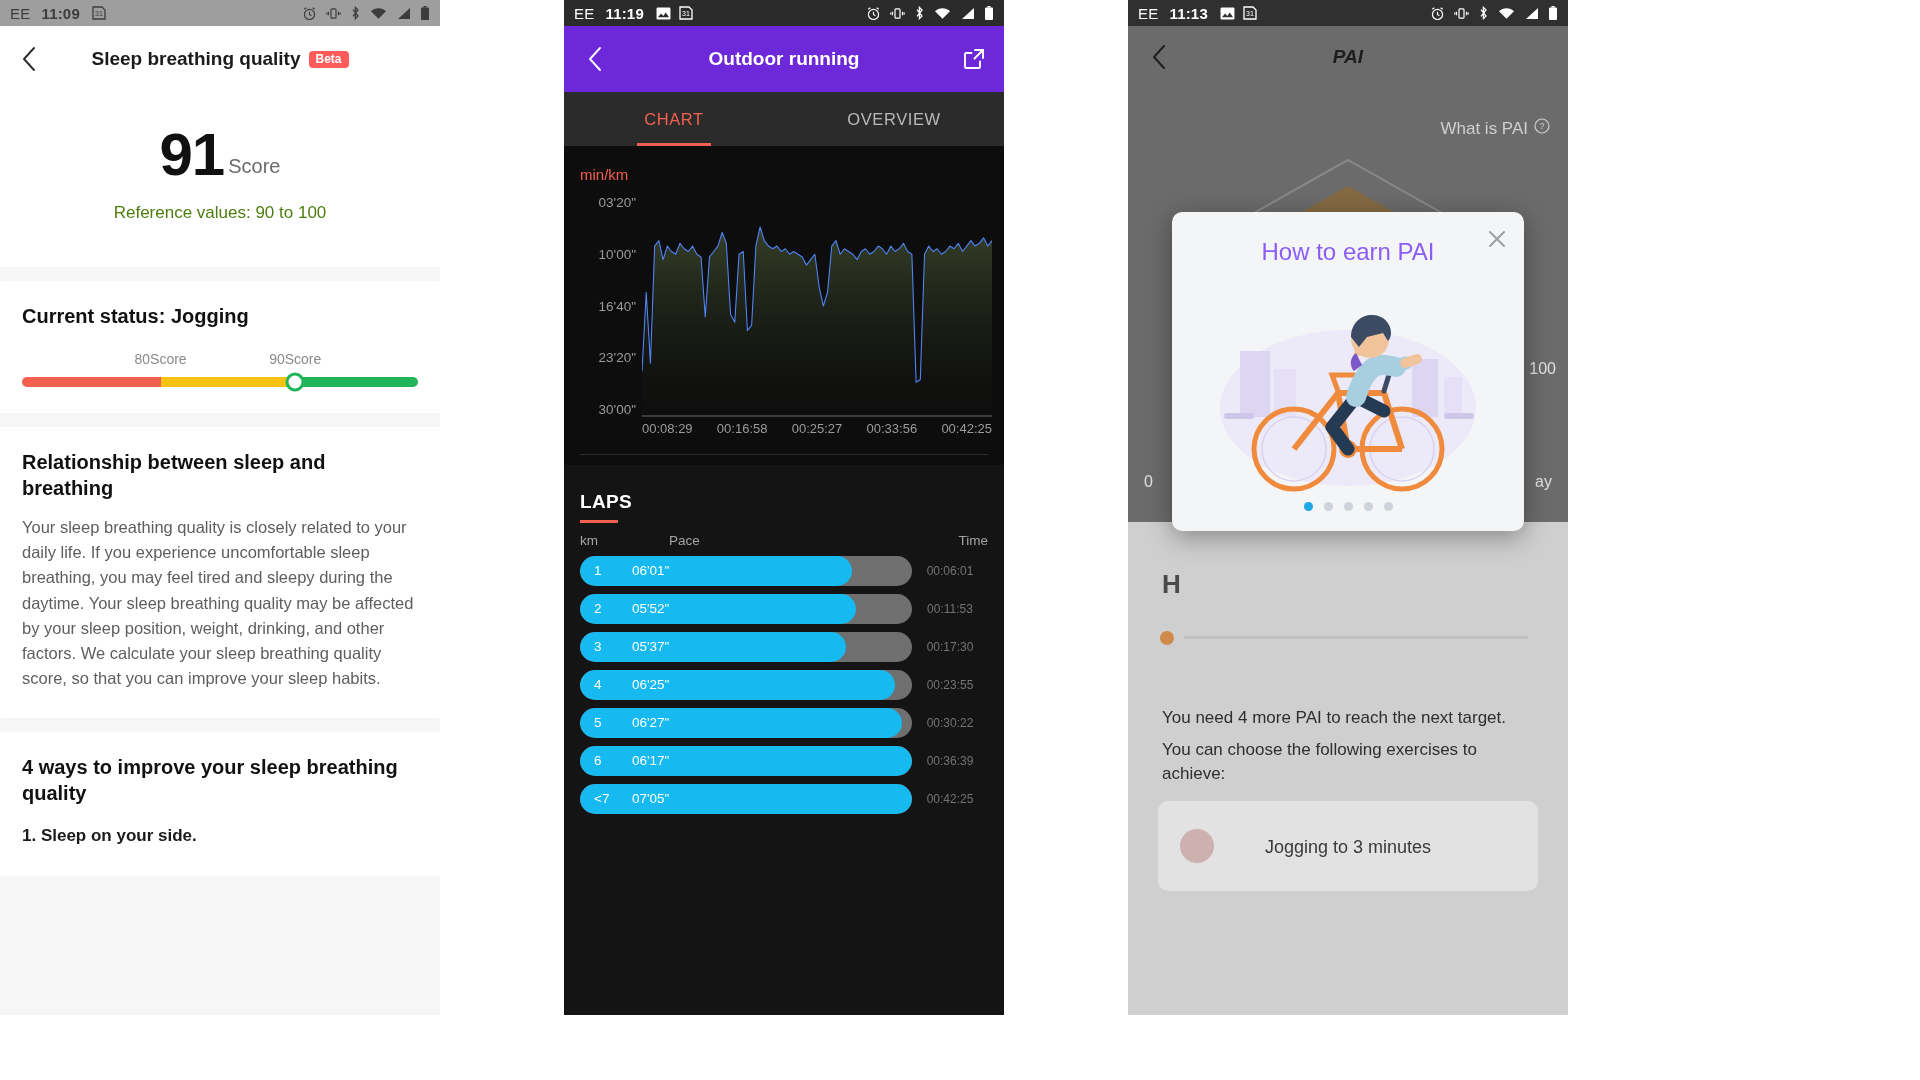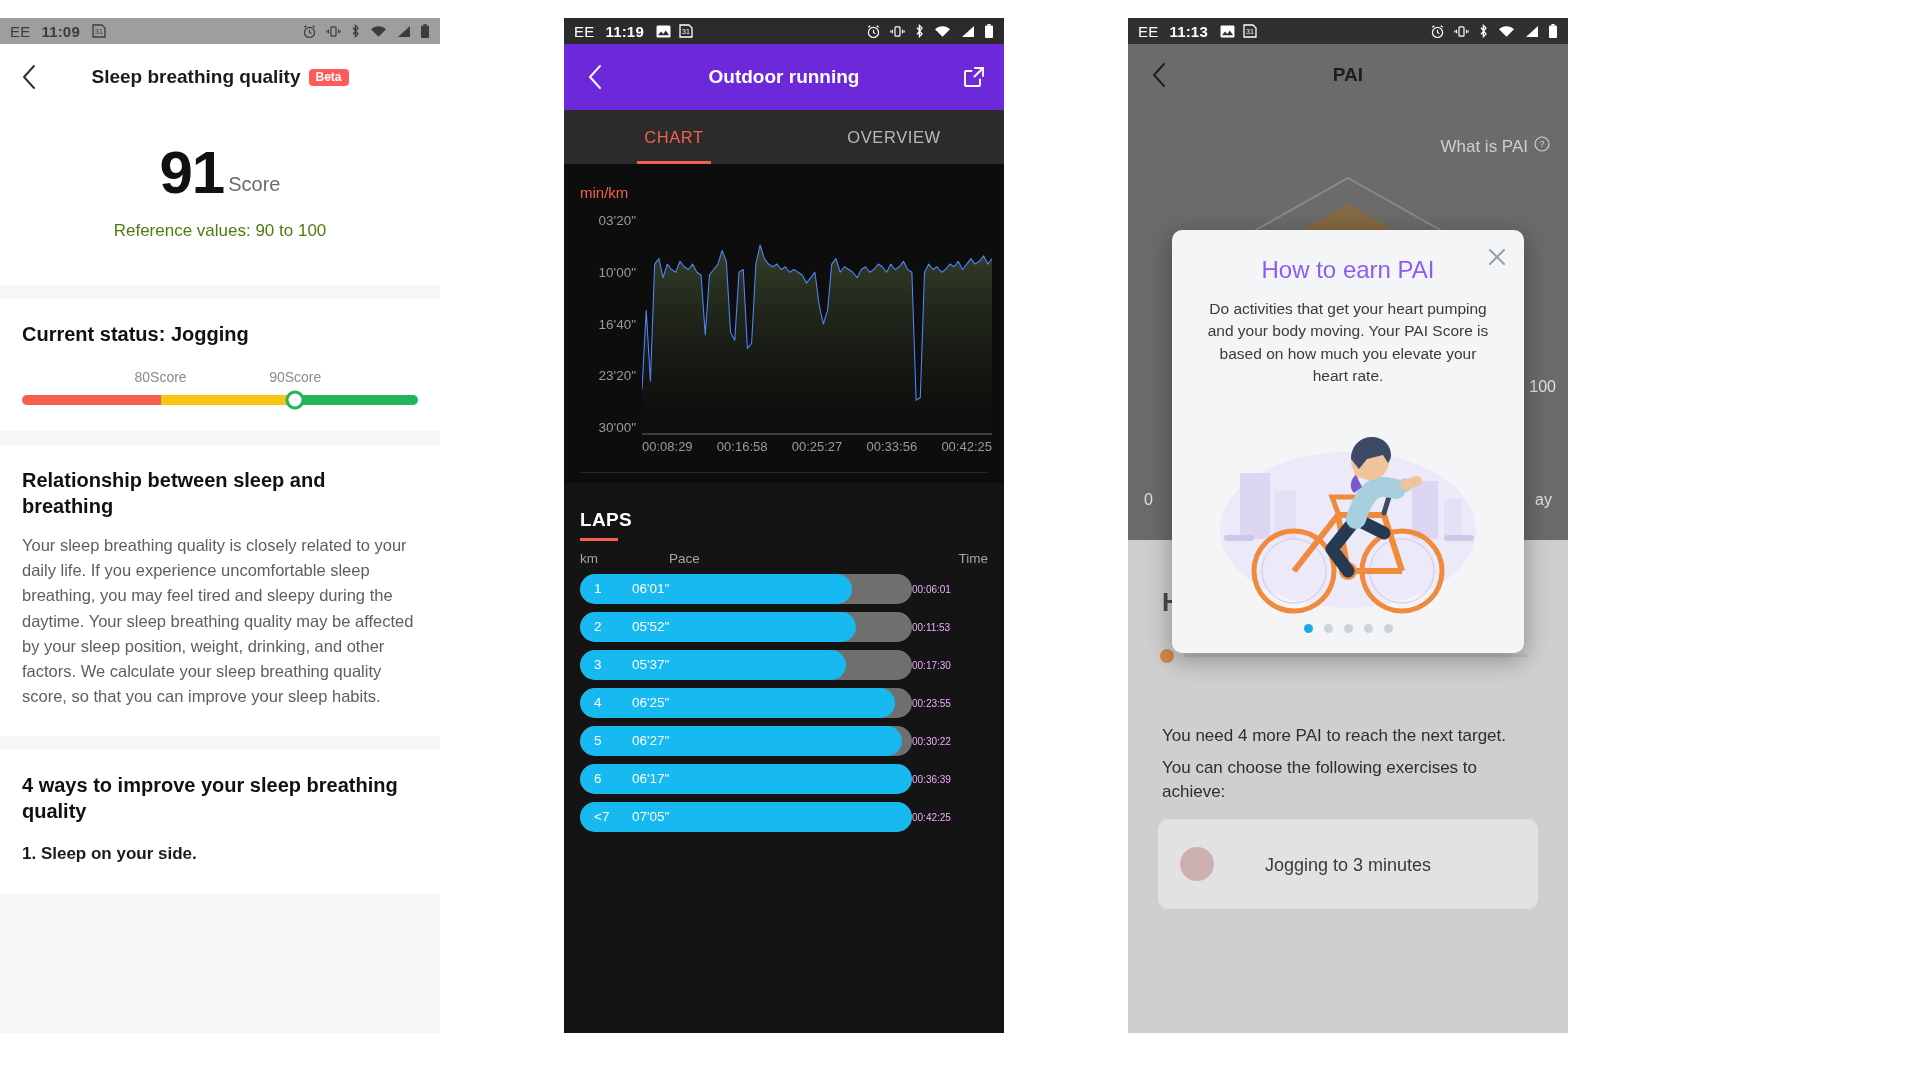--- a/index.html
+++ b/index.html
@@ -5,21 +5,21 @@
   * { box-sizing: border-box; margin: 0; padding: 0; }
   html, body {
     width: 1920px; height: 1080px;
     background: #ffffff;
     font-family: "Liberation Sans", sans-serif;
     overflow: hidden;
   }
   .stage { position: relative; width: 1920px; height: 1080px; background: #fff; }
 
   
-  .phone { position: absolute; top: 18px; height: 1015px; overflow: hidden; }
+  .phone { position: absolute; top: 0; height: 1015px; overflow: hidden; }
   .p1 { left: 0;    width: 440px; }
   .p2 { left: 564px; width: 440px; }
   .p3 { left: 1128px; width: 440px; }
 
   
   .statusbar {
     height: 26px; display: flex; align-items: center;
     padding: 0 10px; font-size: 15px; letter-spacing: .2px;
   }
   .sb-light { background: #9e9e9e; color: #3c3c3c; }
@@ -128,28 +128,28 @@
   .lc-pace { flex: 1; margin-left: 47px; }
   .lc-time { text-align: right; }
   .lap-row { display: flex; align-items: center; margin: 8px 16px 0 16px; }
   .lap-bar {
     position: relative; flex: 1; height: 30px; border-radius: 15px;
     background: #6f6f6f; overflow: hidden;
   }
   .lap-fill { position: absolute; left: 0; top: 0; bottom: 0; background: #16b9f0; border-radius: 15px; }
   .lap-num { position: absolute; left: 14px; top: 0; height: 30px; line-height: 30px; font-size: 13.5px; color: #fff; }
   .lap-pace { position: absolute; left: 52px; top: 0; height: 30px; line-height: 30px; font-size: 13.5px; color: #fff; }
-  .lap-time { width: 76px; text-align: left; font-size: 10px; color: #f0abfc; }
+  .lap-time { width: 76px; text-align: center; font-size: 12px; color: #737373; }
 
   
   .p3-body { background: #6b6b6b; height: 1054px; position: relative; }
   .p3-head { height: 62px; display: flex; align-items: center; padding: 0 16px; position: relative; }
   .p3-title {
     position: absolute; left: 0; right: 0; text-align: center;
-    font-size: 19px; font-weight: bold; color: #1d1d1d;
+    font-size: 19px; font-weight: bold; color: #1d1d1d; font-style: italic;
   }
   .p3-whatis { position: absolute; right: 18px; top: 92px; font-size: 17px; color: #cfcfcf; display: flex; align-items: center; gap: 6px; }
   .p3-hex { position: absolute; left: 50%; top: 120px; transform: translateX(-50%); }
   .p3-100 { position: absolute; right: 12px; top: 334px; font-size: 16px; color: #e0e0e0; }
   .p3-zero { position: absolute; left: 16px; top: 447px; font-size: 16px; color: #e0e0e0; }
   .p3-day  { position: absolute; right: 16px; top: 447px; font-size: 16px; color: #e0e0e0; }
   .p3-whitecard { position: absolute; left: 0; right: 0; top: 496px; bottom: 0; background: #cfcfcf; }
   .p3-h { position: absolute; left: 34px; top: 543px; font-size: 26px; font-weight: bold; color: #4a4a4a; }
   .p3-dot-a { position: absolute; left: 32px; top: 605px; width: 14px; height: 14px; border-radius: 50%; background: #d08a4a; }
   .p3-line-a { position: absolute; left: 56px; top: 610px; right: 40px; height: 3px; background: #c2c2c2; }
@@ -586,21 +586,20 @@
         <div class="p3-ex-text">Jogging to 3 minutes</div>
       </div>
 
       <div class="modal">
         <div class="modal-close">
           <svg width="26" height="26" viewBox="0 0 26 26">
               <path d="M6 6l14 14M20 6L6 20" stroke="#9aa0a6" stroke-width="2" stroke-linecap="round"></path>
             </svg>
         </div>
         <div class="modal-title">How to earn PAI</div>
-        <div class="modal-text">Do activities that get your heart pumping and your body moving. Your PAI Score is based on how much you elevate your heart rate.</div>
         <div class="modal-illus">
           <svg width="300" height="220" viewBox="0 0 300 220">
             <ellipse cx="150" cy="135" rx="128" ry="78" fill="#ece9f8"></ellipse>
             <rect x="42" y="78" width="30" height="66" fill="#ddd6f3"></rect>
             <rect x="76" y="96" width="22" height="48" fill="#e6e0f7"></rect>
             <rect x="214" y="86" width="26" height="58" fill="#ddd6f3"></rect>
             <rect x="246" y="104" width="18" height="40" fill="#e6e0f7"></rect>
             <circle cx="96" cy="176" r="40" fill="none" stroke="#f08a3c" stroke-width="5"></circle>
             <circle cx="96" cy="176" r="32" fill="none" stroke="#d9d2ee" stroke-width="1.4"></circle>
             <circle cx="204" cy="176" r="40" fill="none" stroke="#f08a3c" stroke-width="5"></circle>

